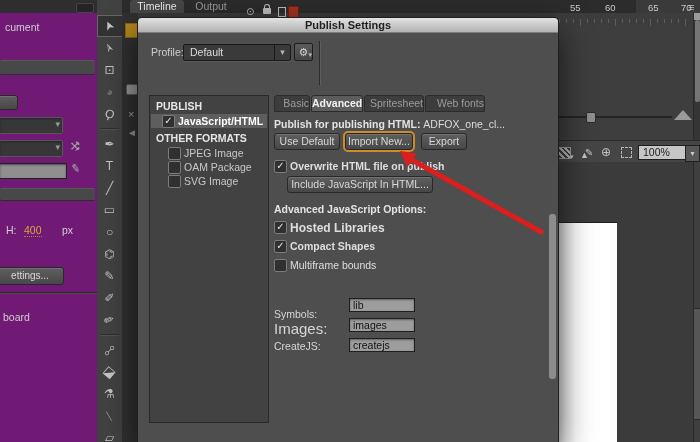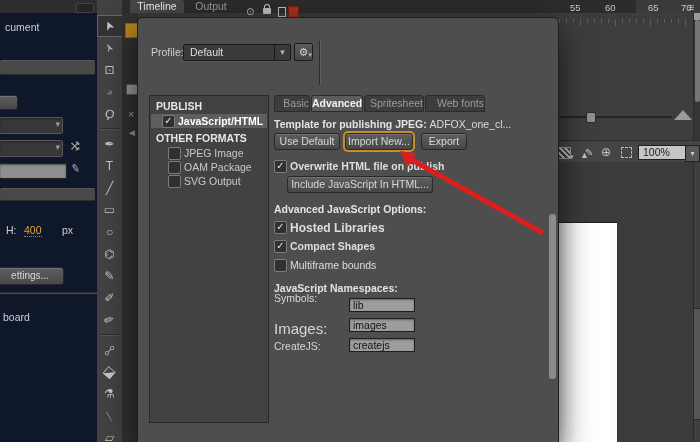--- a/index.html
+++ b/index.html
@@ -2,21 +2,21 @@
 <html><head>
 <meta charset="utf-8">
 <style>
   html,body{margin:0;padding:0;background:#222;}
   #screen{position:relative;width:700px;height:442px;overflow:hidden;
     font-family:"Liberation Sans","DejaVu Sans",sans-serif;background:#3a3a3a;
     -webkit-font-smoothing:antialiased;}
   .abs{position:absolute;}
   .txt{color:#cfcfcf;font-size:10.5px;line-height:13px;white-space:nowrap;}
   
-  .panel{background:#0f172a;border-right:4px solid #ffffff;}
+  .panel{background:#701a75;border-right:4px solid #ffffff;}
   .secbar{background:#484848;border-top:1px solid #565656;border-bottom:1px solid #2d2d2d;border-radius:2px;}
   .dd{background:#373737;border:1px solid #575757;border-radius:2px;box-shadow:inset 0 1px 2px rgba(0,0,0,.35);}
   .dd .car{position:absolute;right:2px;top:1px;color:#9a9a9a;font-size:9px;}
   .inpgrey{background:#8f8f8f;border:1px solid #222;box-shadow:inset 0 1px 2px rgba(0,0,0,.45);}
   .btn{background:linear-gradient(#5f5f5f,#474747);border:1px solid #282828;border-radius:3px;
     color:#d8d8d8;font-size:10.5px;text-align:center;box-shadow:inset 0 1px 0 rgba(255,255,255,.12);
     padding:0;line-height:14px;cursor:default;}
   
   .toolcol{background:#424242;border-right:1px solid #2a2a2a;}
   .tool{width:24px;height:20px;display:flex;align-items:center;justify-content:center;}
@@ -209,20 +209,21 @@
 
   <div class="abs" style="left:556px;top:162px;width:137px;height:280px;background:#3b3b3b;">
     <div class="abs" style="left:0;top:60px;width:61px;height:220px;background:linear-gradient(90deg,#cfcfcf 0,#f2f2f2 10px,#ffffff 20px);border-top:1px solid #1f1f1f;"></div>
   </div>
 
   <div class="abs sb-track" style="left:693px;top:162px;width:7px;height:280px;background:#3f3f3f;">
     <div class="abs" style="left:0;top:146px;width:7px;height:110px;background:#565656;border-top:1px solid #2a2a2a;border-bottom:1px solid #2a2a2a;"></div>
   </div>
 
   <div class="abs" id="dialog">
+    <div class="abs" id="dlg-title">Publish Settings</div>
 
     <div class="abs txt" style="left:13px;top:28px;">Profile:</div>
     <div class="abs" style="left:45px;top:26px;width:106px;height:15px;background:#3a3a3a;border:1px solid #191919;border-radius:2px;box-shadow:0 1px 0 rgba(255,255,255,.08);">
       <span class="abs" style="left:6px;top:1px;color:#dedede;font-size:10.5px;">Default</span>
       <span class="abs" style="right:0;top:0;width:15px;height:15px;border-left:1px solid #191919;color:#b5b5b5;font-size:9px;text-align:center;line-height:15px;">▾</span>
     </div>
     <div class="abs" style="left:156px;top:25px;width:17px;height:16px;background:linear-gradient(#5c5c5c,#464646);border:1px solid #1d1d1d;border-radius:2px;color:#d0d0d0;font-size:11px;text-align:center;line-height:16px;">⚙<span style="position:absolute;right:0;bottom:-3px;font-size:7px;color:#bbb;">▾</span></div>
     <div class="abs" style="left:181px;top:23px;width:1px;height:44px;background:#2c2c2c;border-right:1px solid #5e5e5e;"></div>
 
     <div class="abs listpanel" style="left:11px;top:77px;width:118px;height:326px;">
@@ -235,52 +236,51 @@
       <div class="abs" style="left:1px;top:50px;width:116px;height:14px;">
         <span class="abs cb" style="left:17px;top:1px;"></span>
         <span class="abs" style="left:33px;top:1px;color:#c9c9c9;font-size:10.5px;">JPEG Image</span>
       </div>
       <div class="abs" style="left:1px;top:64px;width:116px;height:14px;">
         <span class="abs cb" style="left:17px;top:1px;"></span>
         <span class="abs" style="left:33px;top:1px;color:#c9c9c9;font-size:10.5px;">OAM Package</span>
       </div>
       <div class="abs" style="left:1px;top:78px;width:116px;height:14px;">
         <span class="abs cb" style="left:17px;top:1px;"></span>
-        <span class="abs" style="left:33px;top:1px;color:#c9c9c9;font-size:10.5px;">SVG Output</span>
+        <span class="abs" style="left:33px;top:1px;color:#c9c9c9;font-size:10.5px;">SVG Image</span>
       </div>
     </div>
 
     <div class="abs tab" style="left:136px;top:77px;width:34px;">Basic</div>
     <div class="abs tab active" style="left:173px;top:77px;width:50px;">Advanced</div>
     <div class="abs tab" style="left:226px;top:77px;width:58px;">Spritesheet</div>
     <div class="abs tab" style="left:287px;top:77px;width:58px;">Web fonts</div>
 
     <div class="abs" style="left:136px;top:100px;color:#e3e3e3;font-size:10.5px;font-weight:bold;white-space:nowrap;">
-      <span>Template for publishing JPEG:</span>
+      <span>Publish for publishing HTML:</span>
       <span style="font-weight:normal;color:#dcdcdc;">ADFOX_one_cl...</span>
     </div>
 
     <div class="abs btn" style="left:136px;top:115px;width:64px;height:15px;line-height:15px;">Use Default</div>
     <div class="abs btn" style="left:207px;top:115px;width:66px;height:15px;line-height:15px;outline:2px solid #cd8b2a;outline-offset:0px;">Import New...</div>
     <div class="abs btn" style="left:283px;top:115px;width:44px;height:15px;line-height:15px;">Export</div>
 
     <span class="abs cb" style="left:136px;top:142px;">✓</span>
     <span class="abs" style="left:152px;top:142px;color:#dedede;font-size:10.5px;font-weight:bold;">Overwrite HTML file on publish</span>
     <div class="abs btn" style="left:149px;top:158px;width:144px;height:15px;line-height:15px;">Include JavaScript In HTML...</div>
 
     <div class="abs" style="left:136px;top:185px;color:#e3e3e3;font-size:10.5px;font-weight:bold;">Advanced JavaScript Options:</div>
     <span class="abs cb" style="left:136px;top:203px;">✓</span>
     <span class="abs" style="left:152px;top:203px;color:#dedede;font-size:12px;font-weight:bold;">Hosted Libraries</span>
     <span class="abs cb" style="left:136px;top:222px;">✓</span>
     <span class="abs" style="left:152px;top:222px;color:#dedede;font-size:10.5px;font-weight:bold;">Compact Shapes</span>
     <span class="abs cb" style="left:136px;top:241px;"></span>
     <span class="abs" style="left:152px;top:241px;color:#dedede;font-size:10.5px;font-weight:normal;">Multiframe bounds</span>
 
-    <div class="abs" style="left:136px;top:264px;color:#e3e3e3;font-size:10.5px;font-weight:bold;">JavaScript Namespaces:</div>
-    <span class="abs" style="left:136px;top:274px;color:#d6d6d6;font-size:10.5px;">Symbols:</span>
+    <span class="abs" style="left:136px;top:290px;color:#d6d6d6;font-size:10.5px;">Symbols:</span>
     <input class="nsinput" style="left: 211px; top: 280px;" value="lib">
     <span class="abs" style="left:136px;top:302px;color:#d6d6d6;font-size:15px;text-align:right;">Images:</span>
     <input class="nsinput" style="left: 211px; top: 300px;" value="images">
     <span class="abs" style="left:136px;top:322px;color:#d6d6d6;font-size:10.5px;">CreateJS:</span>
     <input class="nsinput" style="left: 211px; top: 320px;" value="createjs">
 
     <div class="abs" style="left:411px;top:196px;width:7px;height:165px;background:#8c8c8c;border-radius:3px;"></div>
   </div>
 
   <svg class="abs" style="left:0;top:0;width:700px;height:442px;pointer-events:none;" viewBox="0 0 700 442">

